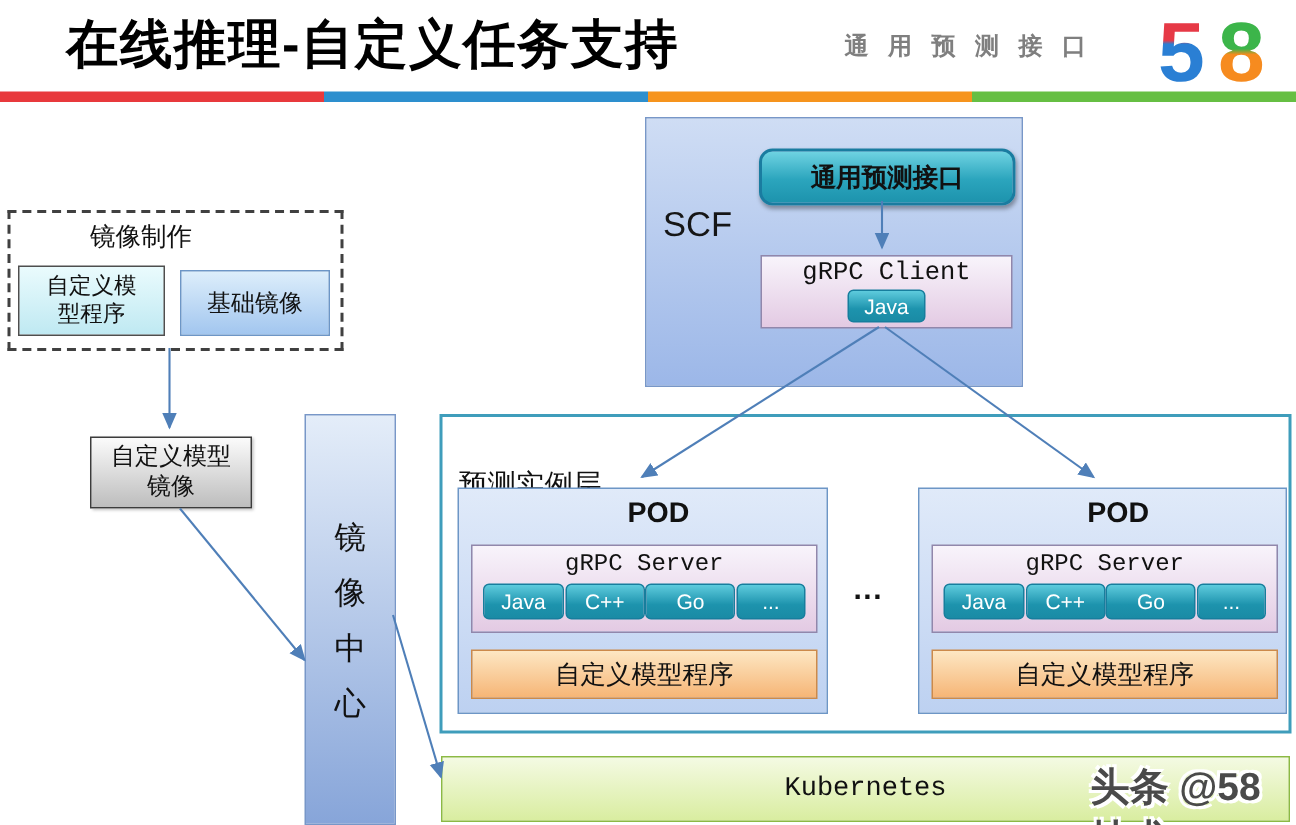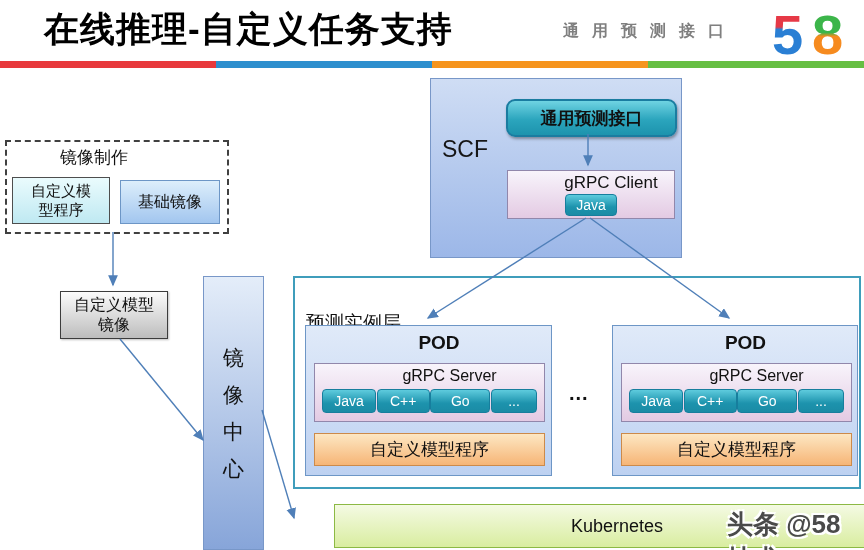--- a/index.html
+++ b/index.html
@@ -1,19 +1,19 @@
 <!DOCTYPE html>
 <html><head>
 <meta charset="utf-8">
 <style>
   html,body{margin:0;padding:0;background:#fff;}
   .canvas{position:relative;width:864px;height:550px;background:#fff;overflow:hidden;
           font-family:"Liberation Sans","DejaVu Sans",sans-serif;color:#111;}
   .abs{position:absolute;}
-  .serif{font-family:Liberation Sans, sans-serif;margin-left:40px;}
+  .serif{font-family:Liberation Mono, monospace;}
   .center{display:flex;align-items:center;justify-content:center;text-align:center;}
   .two-line{white-space:pre-line;line-height:1.25;}
 
   
   .page-title{left:44px;top:6px;font-size:35px;font-weight:700;letter-spacing:1px;color:#000000;}
   .slogan{left:563px;top:21px;font-size:16px;letter-spacing:13px;color:#7f7f7f;font-weight:600;}
   .logo{left:770px;top:2px;}
   .accent-bar{left:0;top:61px;width:864px;height:7px;display:flex;}
   .accent-bar span{flex:1 1 25%;}
   .seg-0{background:#e8393c;} .seg-1{background:#2d8fce;}

